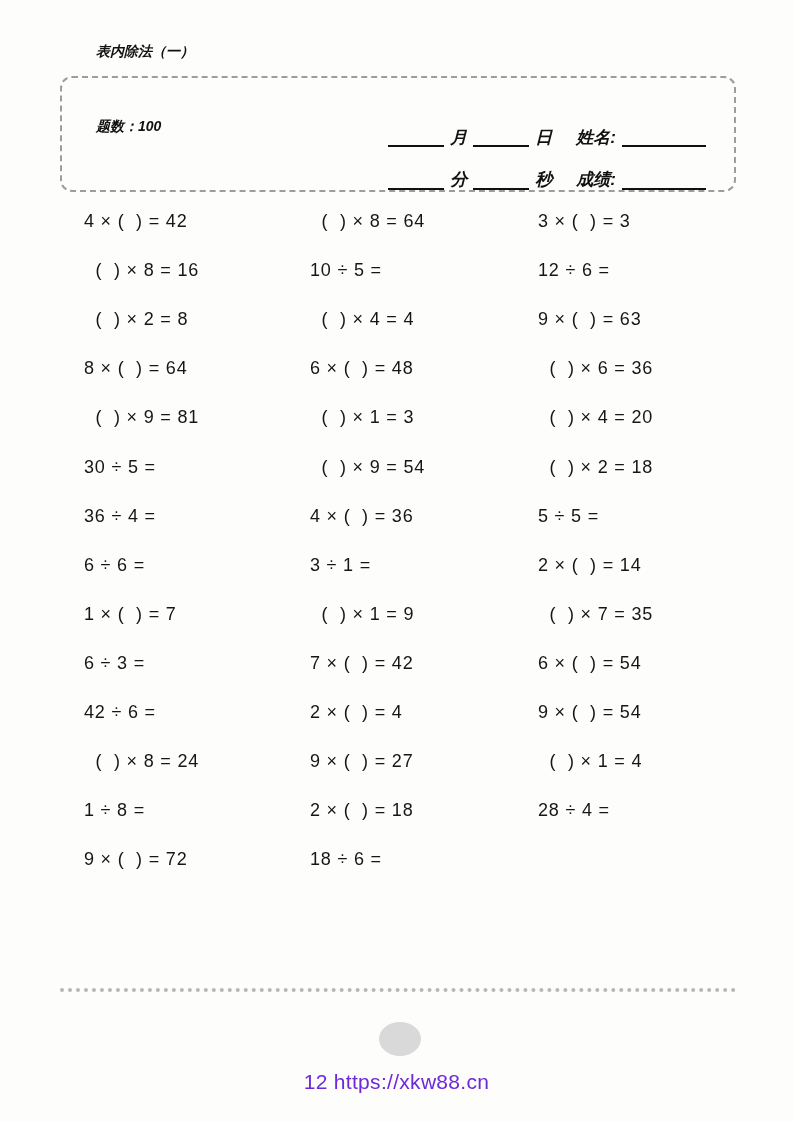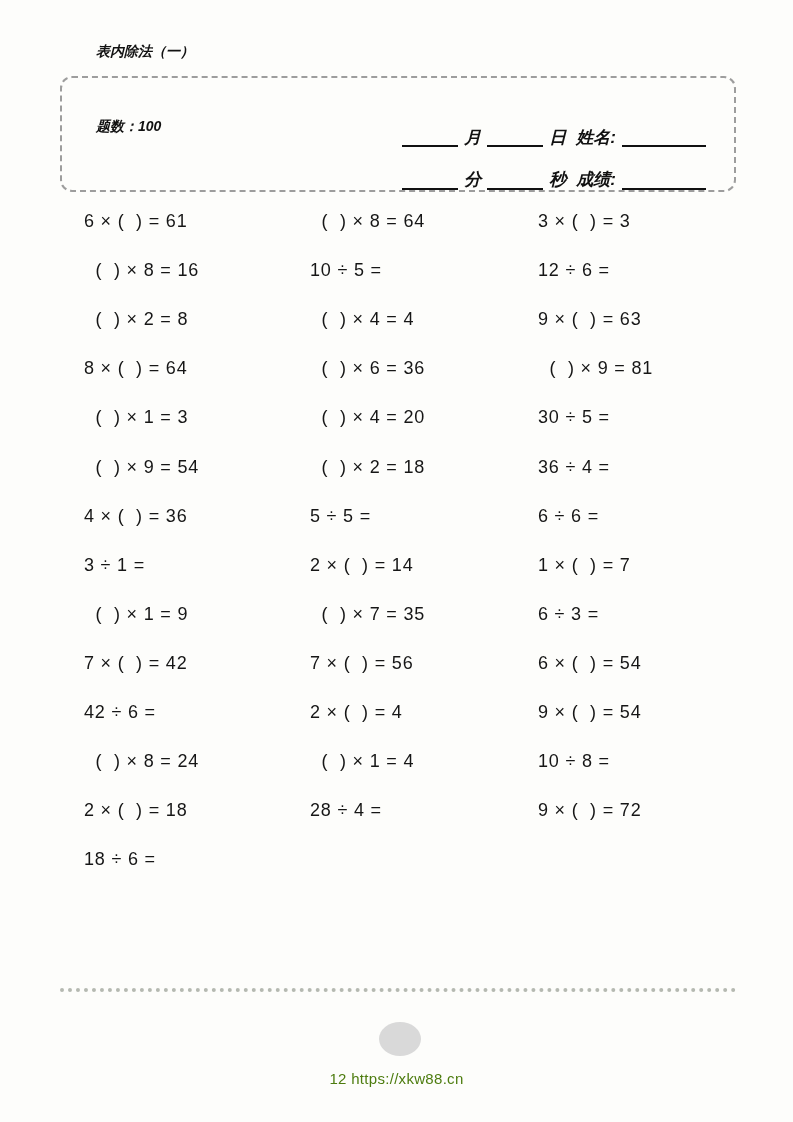--- a/index.html
+++ b/index.html
@@ -51,21 +51,21 @@
     color: #111;
   }
   .blank {
     display: inline-block;
     border-bottom: 2px solid #111;
     height: 1.05em;
   }
   .w56 { width: 56px; }
   .w80 { width: 84px; }
   .lbl { margin: 0 6px; line-height: 1.1; }
-  .lbl.gap { margin-left: 4px; }
+  .lbl.gap { margin-left: 18px; }
 
   
   .problems {
     position: absolute;
     left: 84px; top: 197px;
     width: 648px;
     display: grid;
     grid-template-columns: 226px 228px 194px;
     grid-auto-rows: 49.1px;
     align-items: center;
@@ -89,22 +89,22 @@
     position: absolute;
     left: 379px; top: 1022px;
     width: 42px; height: 34px;
     background: #d9d9d9;
     border-radius: 50%;
   }
   .footer-text {
     position: absolute;
     left: 0; right: 0; top: 1070px;
     text-align: center;
-    font-size: 15px;
-    color: #4d7c0f;
+    font-size: 21px;
+    color: #6d28d9;
     letter-spacing: 0.3px;
   }
 </style>
 </head>
 <body>
 
 <div class="sheet">
 
   <div class="header-box">
     <div class="header-left">
@@ -126,56 +126,57 @@
         <span class="lbl">分</span>
         <span class="blank w56"></span>
         <span class="lbl">秒</span>
         <span class="lbl gap">成绩:</span>
         <span class="blank w80"></span>
       </div>
     </div>
   </div>
 
   <div class="problems">
-    <span class="problem">6 × (  ) = 61</span>
+    <span class="problem">4 × (  ) = 42</span>
     <span class="problem">  (  ) × 8 = 64</span>
     <span class="problem">3 × (  ) = 3</span>
     <span class="problem">  (  ) × 8 = 16</span>
     <span class="problem">10 ÷ 5 =</span>
     <span class="problem">12 ÷ 6 =</span>
     <span class="problem">  (  ) × 2 = 8</span>
     <span class="problem">  (  ) × 4 = 4</span>
     <span class="problem">9 × (  ) = 63</span>
     <span class="problem">8 × (  ) = 64</span>
+    <span class="problem">6 × (  ) = 48</span>
     <span class="problem">  (  ) × 6 = 36</span>
     <span class="problem">  (  ) × 9 = 81</span>
     <span class="problem">  (  ) × 1 = 3</span>
     <span class="problem">  (  ) × 4 = 20</span>
     <span class="problem">30 ÷ 5 =</span>
     <span class="problem">  (  ) × 9 = 54</span>
     <span class="problem">  (  ) × 2 = 18</span>
     <span class="problem">36 ÷ 4 =</span>
     <span class="problem">4 × (  ) = 36</span>
     <span class="problem">5 ÷ 5 =</span>
     <span class="problem">6 ÷ 6 =</span>
     <span class="problem">3 ÷ 1 =</span>
     <span class="problem">2 × (  ) = 14</span>
     <span class="problem">1 × (  ) = 7</span>
     <span class="problem">  (  ) × 1 = 9</span>
     <span class="problem">  (  ) × 7 = 35</span>
     <span class="problem">6 ÷ 3 =</span>
     <span class="problem">7 × (  ) = 42</span>
-    <span class="problem">7 × (  ) = 56</span>
     <span class="problem">6 × (  ) = 54</span>
     <span class="problem">42 ÷ 6 =</span>
     <span class="problem">2 × (  ) = 4</span>
     <span class="problem">9 × (  ) = 54</span>
     <span class="problem">  (  ) × 8 = 24</span>
+    <span class="problem">9 × (  ) = 27</span>
     <span class="problem">  (  ) × 1 = 4</span>
-    <span class="problem">10 ÷ 8 =</span>
+    <span class="problem">1 ÷ 8 =</span>
     <span class="problem">2 × (  ) = 18</span>
     <span class="problem">28 ÷ 4 =</span>
     <span class="problem">9 × (  ) = 72</span>
     <span class="problem">18 ÷ 6 =</span>
   </div>
 
   <div class="bottom-divider"></div>
   <div class="footer-ellipse"></div>
   <div class="footer-text">12 https://xkw88.cn</div>
 

